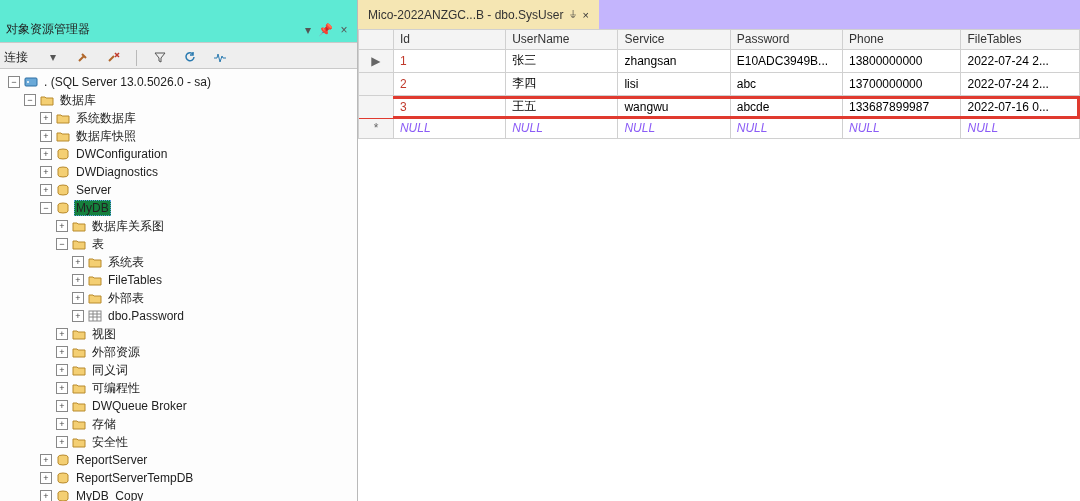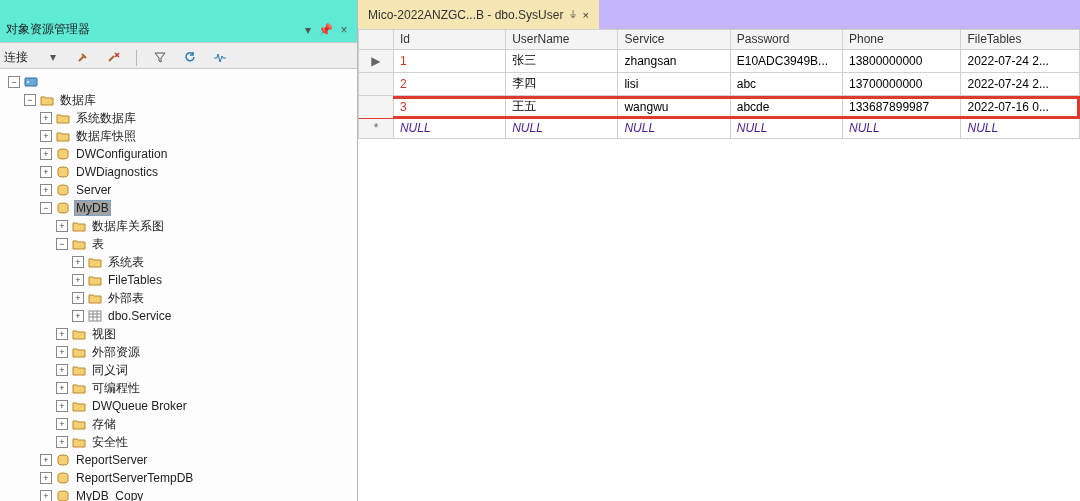--- a/index.html
+++ b/index.html
@@ -13,37 +13,37 @@
 .toolbar span.lbl { color: #222; margin-right: 4px; }
 .tb-btn { width: 18px; height: 18px; display: inline-flex; align-items: center; justify-content: center; color: #555; cursor: pointer; }
 .tb-sep { width: 1px; height: 16px; background: #b9b9b9; margin: 0 2px; }
 .tree { flex: 1; overflow: auto; background: #fdfdfd; padding: 4px 0 4px 2px; color: #222; }
 .tree-row { display: flex; align-items: center; height: 18px; white-space: nowrap; cursor: default; }
 .tree-row .sp { display: inline-block; }
 .exp { width: 12px; height: 12px; border: 1px solid #888; background: #fff; display: inline-flex; align-items: center; justify-content: center; font-size: 9px; line-height: 1; color: #444; margin-right: 3px; cursor: pointer; }
 .ico { width: 16px; height: 14px; margin-right: 3px; display: inline-flex; align-items: center; justify-content: center; }
 .ico svg { display: block; }
 .node-label { padding: 0 2px; }
-.node-label.sel { background: #a3a3a3; border: 1px dotted #5a9de0; padding: 0 1px; }
+.node-label.sel { background: #15803d; border: 1px dotted #5a9de0; padding: 0 1px; }
 .main { flex: 1; display: flex; flex-direction: column; background: #fff; }
 .tabs { display: flex; background: #c4b5fd; height: 29px; align-items: stretch; color: #fff; }
 .tab { display: flex; align-items: center; padding: 0 10px; gap: 6px; font-size: 11px; cursor: pointer; }
 .tab.active { background: #f5e6b3; color: #333; }
 .tab.inactive { background: #2d5b8a; color: #d9e3ee; }
 .tab .pin { font-size: 10px; }
 .tab .x { font-size: 11px; cursor: pointer; }
 .grid { flex: 1; background: #fff; overflow: auto; }
 table.data { border-collapse: collapse; width: 100%; table-layout: fixed; }
 table.data th, table.data td { border: 1px solid #d0d0d0; padding: 2px 6px 3px; text-align: left; font-size: 12px; height: 20px; overflow: hidden; text-overflow: ellipsis; white-space: nowrap; }
 table.data th { background: #f4f4f4; font-weight: 400; color: #333; }
 table.data td.idcol { color: #c0392b; }
 table.data .rowhdr { width: 28px; background: #f4f4f4; text-align: center; color: #666; }
 table.data tr.highlight td { position: relative; }
 table.data tr.highlight { outline: 3px solid #e03a2f; outline-offset: -3px; }
-.null { color: #4c1d95; font-style: italic; }
+.null { color: #8b5cf6; font-style: italic; }
 </style>
 </head>
 <body>
 
 <div class="root">
   <div class="sidebar">
     <div class="sidebar-title">
       <span>对象资源管理器</span>
       <span class="sidebar-title-right">
         <span class="pin-icon">▾</span>
@@ -86,20 +86,21 @@
     <div class="tree" id="tree">
         <div class="tree-row">
           <span class="sp" style="width: 6px;"></span>
           <span class="exp">−</span>
           <span class="ico">
             <svg width="14" height="12">
               <rect x="1" y="2" width="12" height="8" rx="1" fill="#6aa9d8" stroke="#2d6ea3"></rect>
               <circle cx="4" cy="6" r="1" fill="#fff"></circle>
             </svg>
           </span>
+          <span class="node-label">. (SQL Server 13.0.5026.0 - sa)</span>
         </div>
         <div class="tree-row">
           <span class="sp" style="width: 22px;"></span>
           <span class="exp">−</span>
           <span class="ico">
             <svg width="14" height="12">
               <path d="M1 3 H5 L6 4 H13 V11 H1 Z" fill="#f4cf73" stroke="#b88a2d"></path>
             </svg>
           </span>
           <span class="node-label">数据库</span>
@@ -223,21 +224,21 @@
           <span class="exp">+</span>
           <span class="ico">
             <svg width="14" height="12">
               <rect x="1" y="1" width="12" height="10" fill="#fff" stroke="#888"></rect>
               <line x1="1" y1="4" x2="13" y2="4" stroke="#888"></line>
               <line x1="1" y1="7" x2="13" y2="7" stroke="#888"></line>
               <line x1="5" y1="1" x2="5" y2="11" stroke="#888"></line>
               <line x1="9" y1="1" x2="9" y2="11" stroke="#888"></line>
             </svg>
           </span>
-          <span class="node-label">dbo.Service</span>
+          <span class="node-label">dbo.Password</span>
         </div>
         <div class="tree-row">
           <span class="sp" style="width: 54px;"></span>
           <span class="exp">+</span>
           <span class="ico">
             <svg width="14" height="12">
               <path d="M1 3 H5 L6 4 H13 V11 H1 Z" fill="#f4cf73" stroke="#b88a2d"></path>
             </svg>
           </span>
           <span class="node-label">视图</span>

